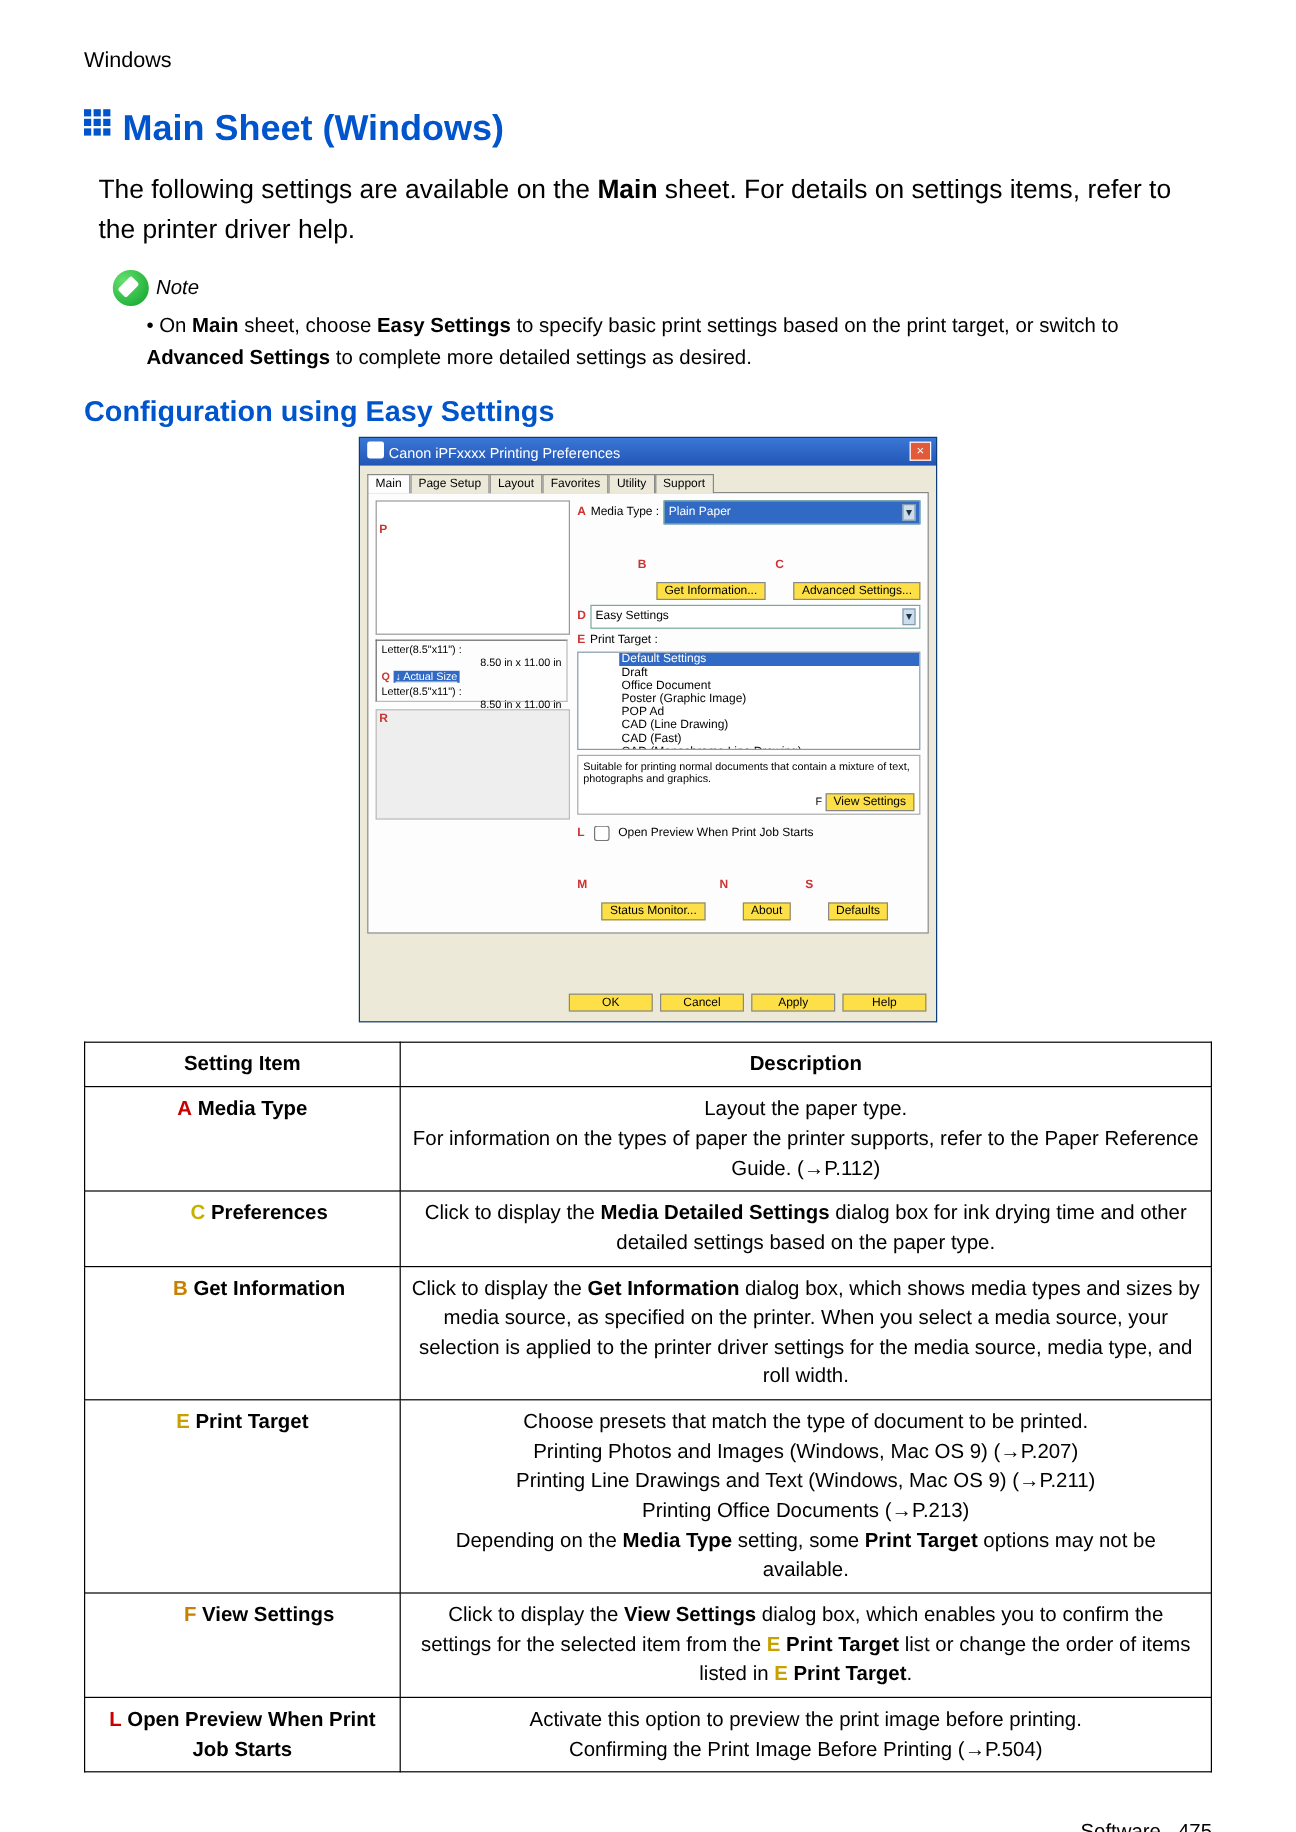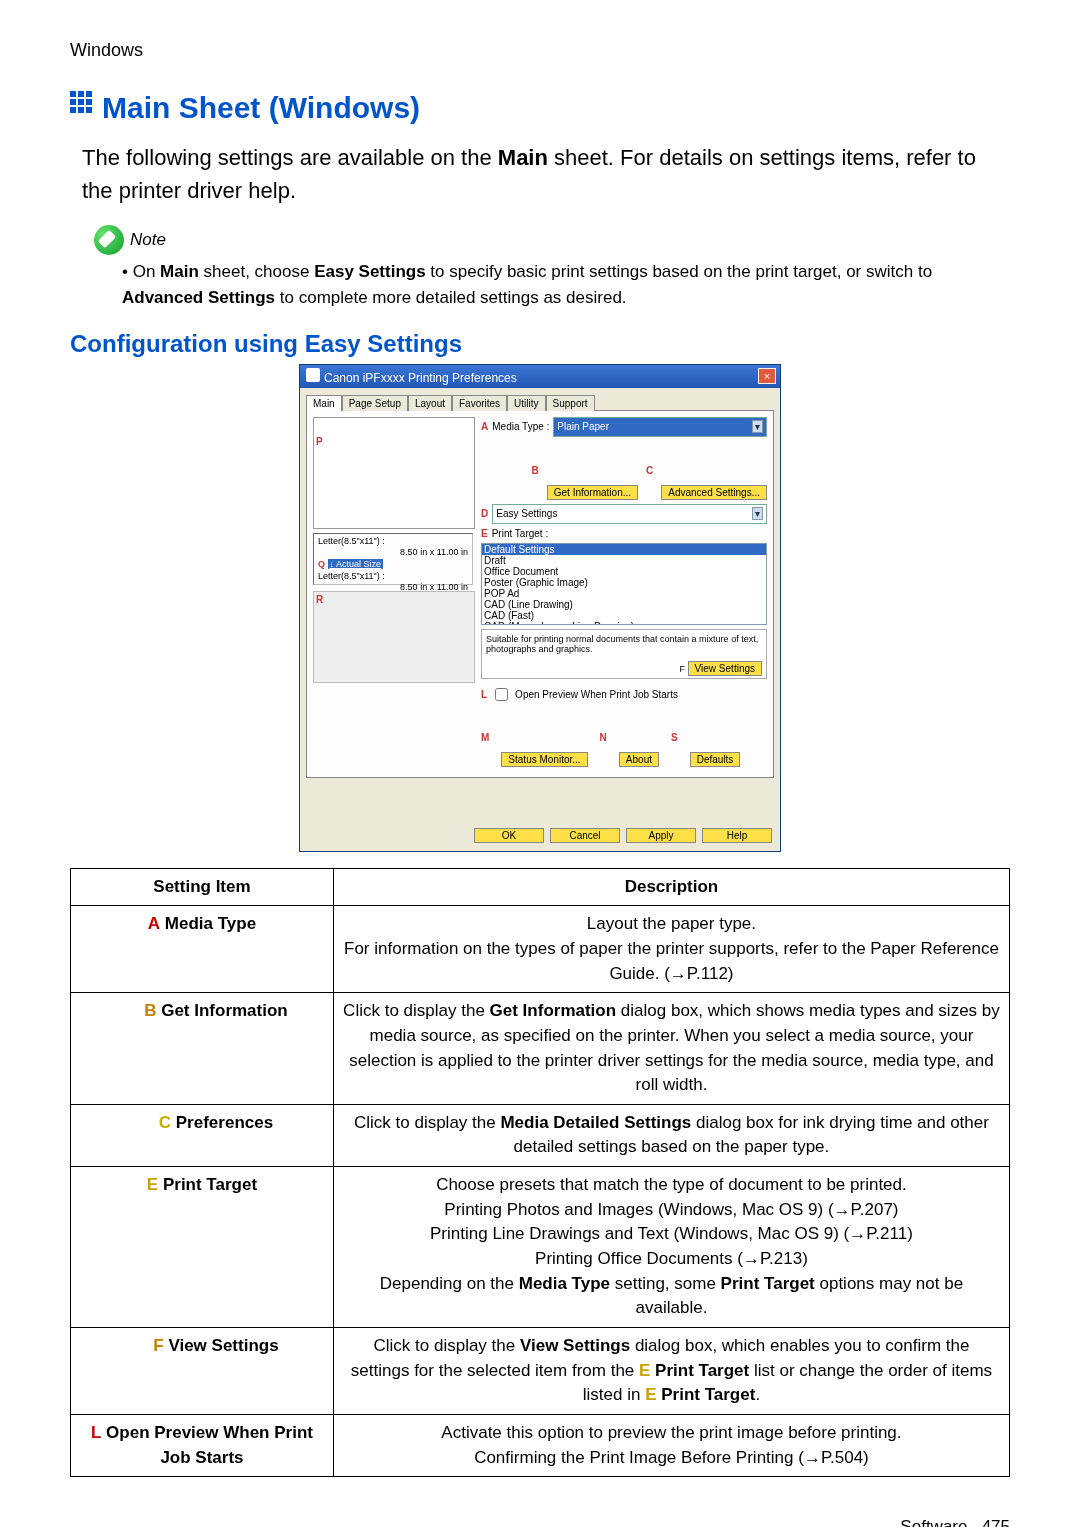--- a/index.html
+++ b/index.html
@@ -155,21 +155,21 @@
   }
   .printericon .rm { position:absolute; left:2px; top:2px; color:#c33; font-weight:bold;}
   .ctlrow { display:flex; align-items:center; gap:4px; margin-bottom:4px;}
   .ctlrow .tag { color:#c33; font-weight:bold; }
   .select { flex:1; border:1px solid #7a9; background:#316ac5; color:#fff; padding:1px 3px; height:16px; display:flex; align-items:center; justify-content:space-between;}
   .select.white { background:#fff; color:#000;}
   .select .arrow { background:#cde; color:#234; padding:0 2px; border:1px solid #89a;}
   .minibtn { border:1px solid #888; background:#fde047; padding:1px 6px; font-size:10px;margin-top:44px;}
   .listbox { border:1px solid #89a; background:#fff; height:80px; overflow:hidden; position:relative;}
   .listbox .sel { background:#316ac5; color:#fff; padding:0 2px;}
-  .listbox div { padding:0 2px; }
+  .listbox div { padding:0 2px;margin-left:34px; }
   .descbox { border:1px solid #aaa; background:#fff; font-size:9px; padding:4px; margin-top:4px; height:40px; position:relative;}
   .bottomrow { display:flex; justify-content:flex-end; gap:6px; padding: 0 8px 8px 0;}
   .bottomrow .minibtn { width:56px; text-align:center;}
   .rowlabels { display:flex; gap:12px; margin:4px 0; align-items:center;}
   .rowlabels .tag { color:#c33; font-weight:bold; }
   table.settings {
     border-collapse: collapse;
     width: 100%;
     font-size: 17px;
     line-height: 1.45;
@@ -335,29 +335,29 @@
       <th>Description</th>
     </tr>
     <tr>
       <td><span class="letA">A</span> <b>Media Type</b></td>
       <td>
         <span>Layout the paper type.</span><br>
         <span>For information on the types of paper the printer supports, refer to the Paper Reference Guide. (→P.112)</span>
       </td>
     </tr>
     <tr>
+      <td class="indent"><span class="letC">C</span> <b>Preferences</b></td>
+      <td>
+        <span>Click to display the </span><b>Media Detailed Settings</b><span> dialog box for ink drying time and other detailed settings based on the paper type.</span>
+      </td>
+    </tr>
+    <tr>
       <td class="indent"><span class="letB">B</span> <b>Get Information</b></td>
       <td>
         <span>Click to display the </span><b>Get Information</b><span> dialog box, which shows media types and sizes by media source, as speciﬁed on the printer. When you select a media source, your selection is applied to the printer driver settings for the media source, media type, and roll width.</span>
-      </td>
-    </tr>
-    <tr>
-      <td class="indent"><span class="letC">C</span> <b>Preferences</b></td>
-      <td>
-        <span>Click to display the </span><b>Media Detailed Settings</b><span> dialog box for ink drying time and other detailed settings based on the paper type.</span>
       </td>
     </tr>
     <tr>
       <td><span class="letE">E</span> <b>Print Target</b></td>
       <td>
         <span>Choose presets that match the type of document to be printed.</span><br>
         <span>Printing Photos and Images (Windows, Mac OS 9) (→P.207)</span><br>
         <span>Printing Line Drawings and Text (Windows, Mac OS 9) (→P.211)</span><br>
         <span>Printing Ofﬁce Documents (→P.213)</span><br>
         <span>Depending on the </span><b>Media Type</b><span> setting, some </span><b>Print Target</b><span> options may not be available.</span>

